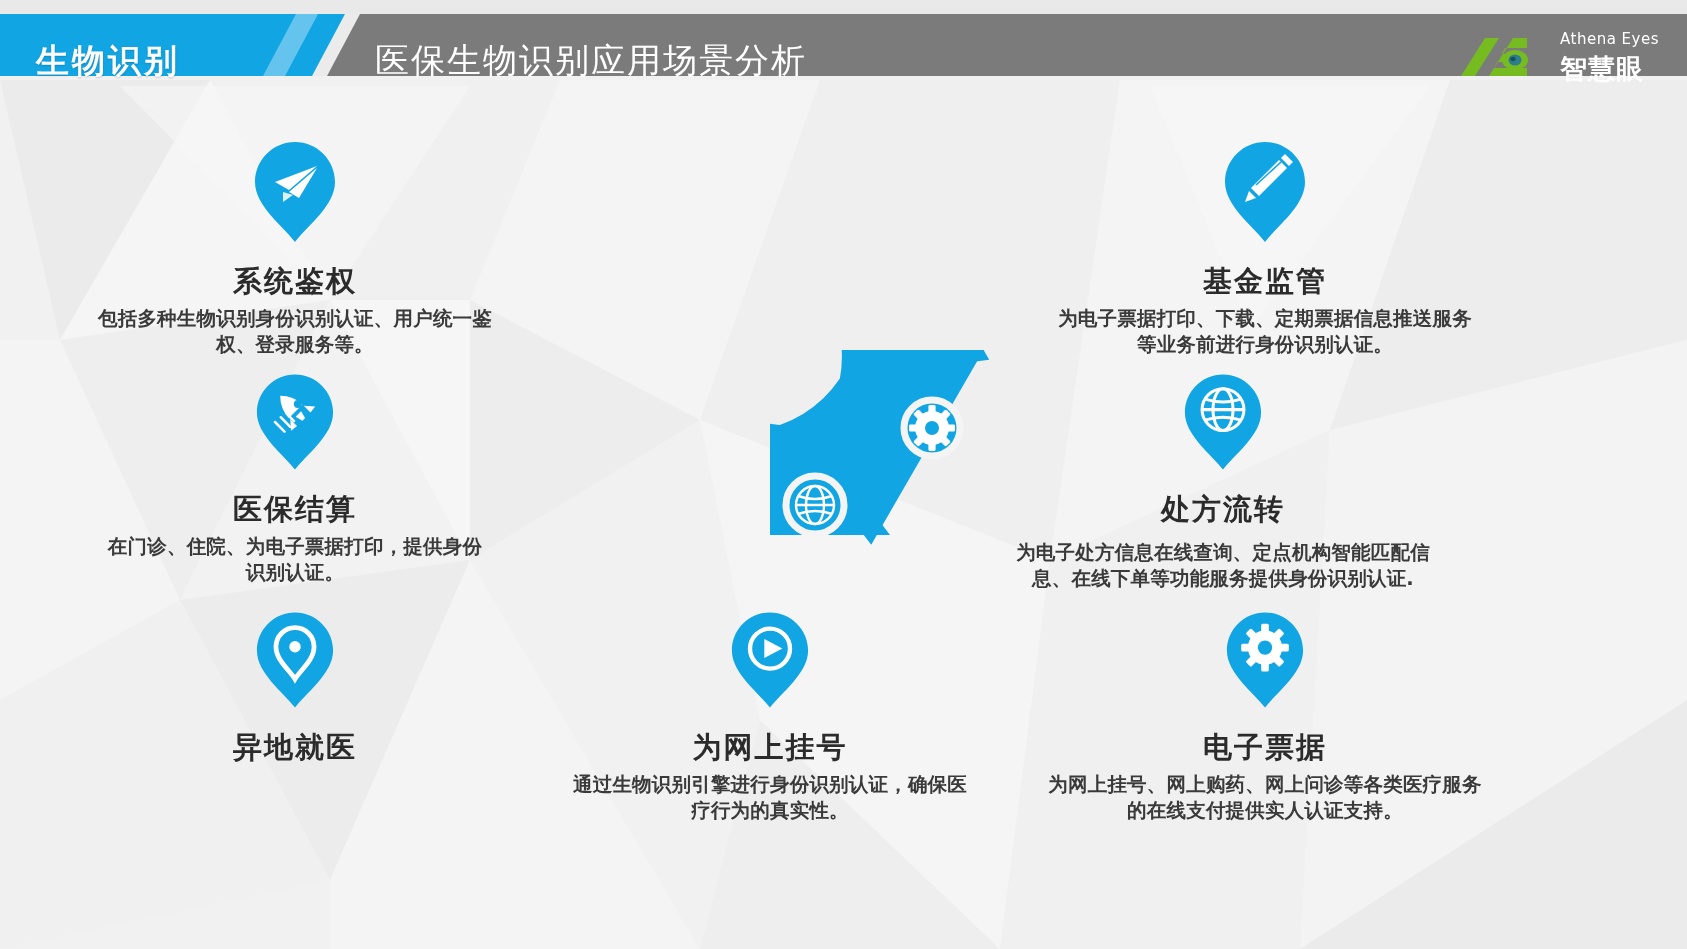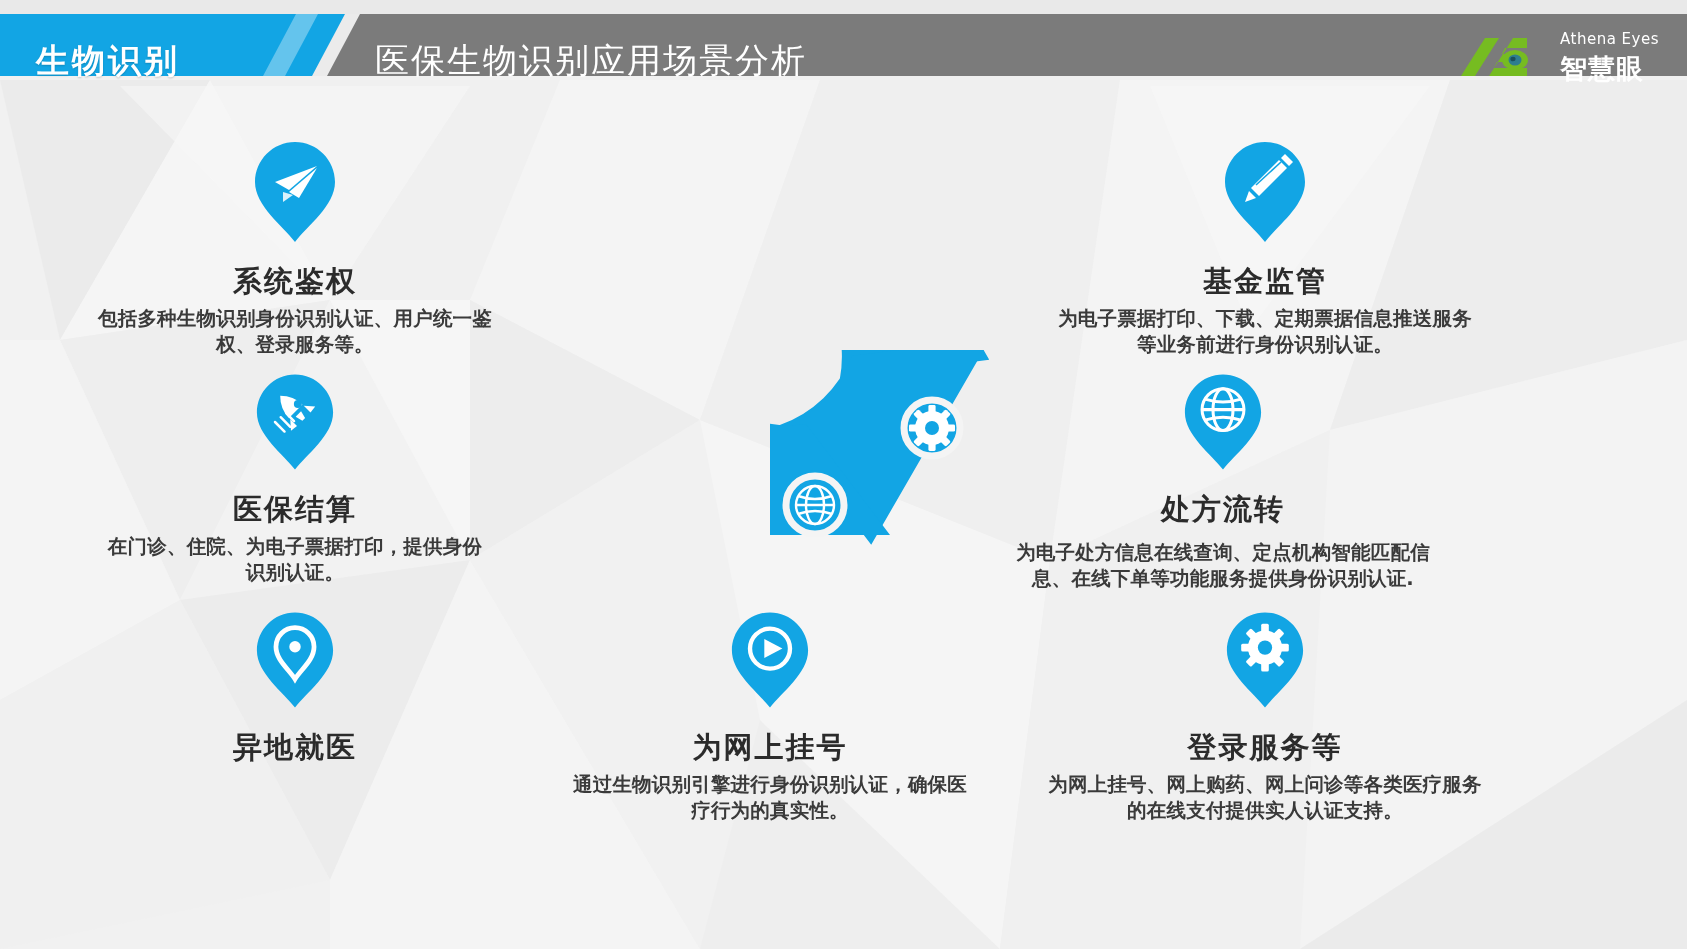--- a/index.html
+++ b/index.html
@@ -302,17 +302,17 @@
         <rect x="-4" y="15" width="8" height="10" rx="1.6"></rect>
         <rect x="-25" y="-4" width="10" height="8" rx="1.6"></rect>
         <rect x="15" y="-4" width="10" height="8" rx="1.6"></rect>
         <rect x="-4" y="-25" width="8" height="10" rx="1.6" transform="rotate(45)"></rect>
         <rect x="-4" y="15" width="8" height="10" rx="1.6" transform="rotate(45)"></rect>
         <rect x="-25" y="-4" width="10" height="8" rx="1.6" transform="rotate(45)"></rect>
         <rect x="15" y="-4" width="10" height="8" rx="1.6" transform="rotate(45)"></rect>
       </g>
       <circle cx="42" cy="39" r="7.5" fill="#12a5e4"></circle>
     </svg>
-    <div class="item-title">登录服务等</div>
+    <div class="item-title">电子票据</div>
     <div class="item-desc" style="padding:0 18px;">为网上挂号、网上购药、网上问诊等各类医疗服务的在线支付提供实人认证支持。</div>
   </div>
 
 </div>
 
 </body></html>

